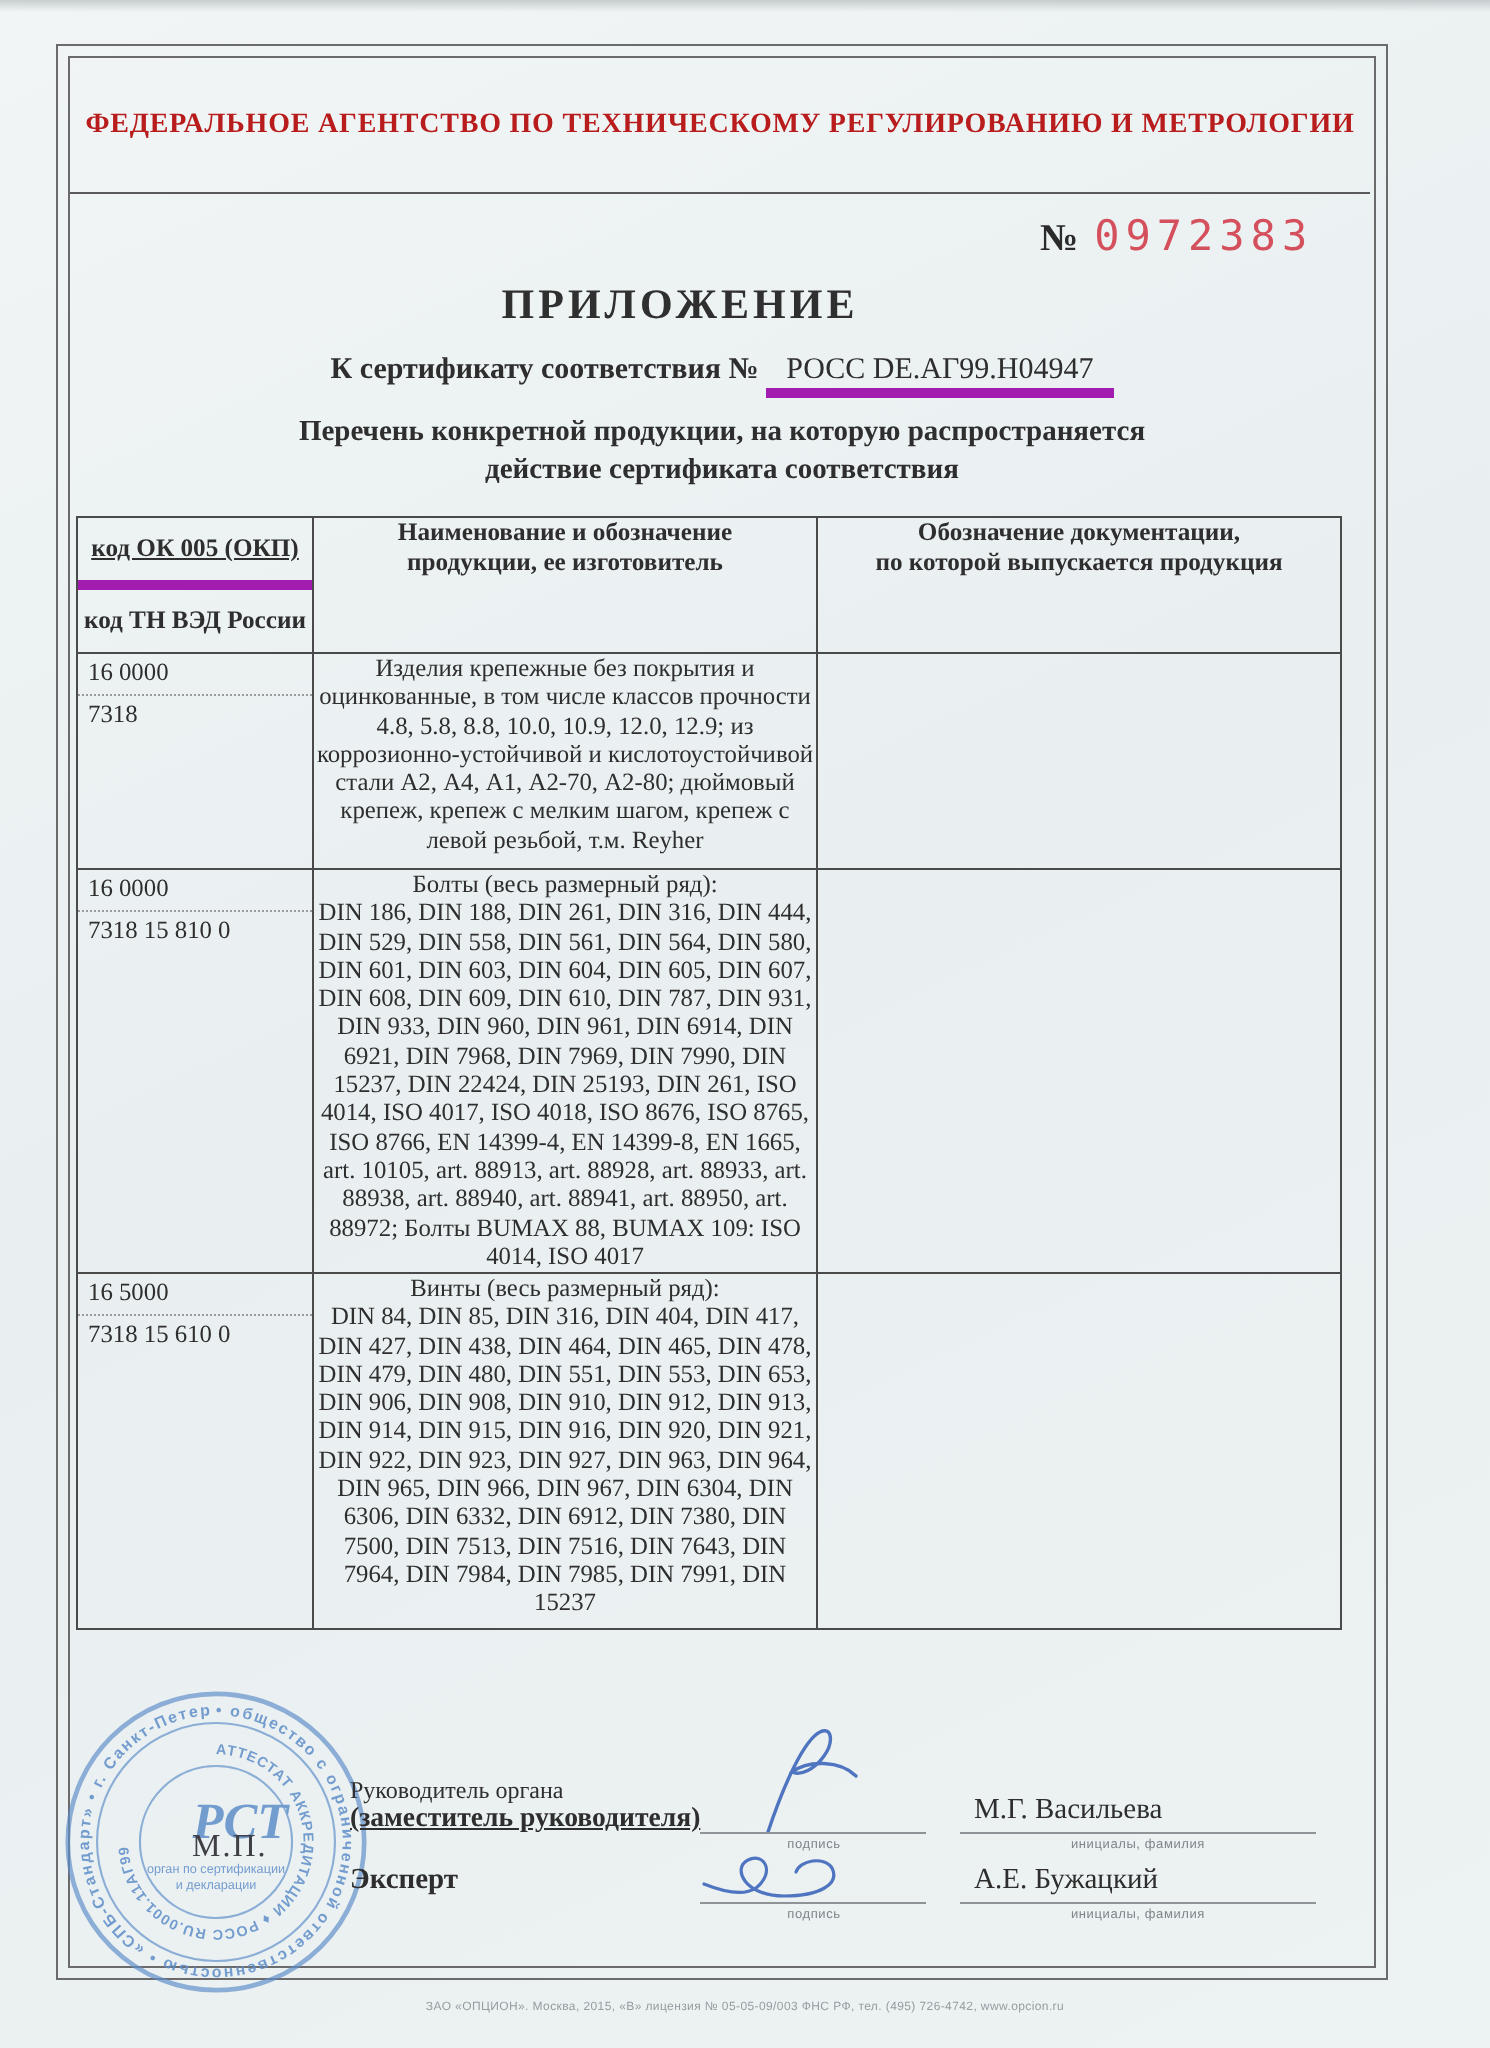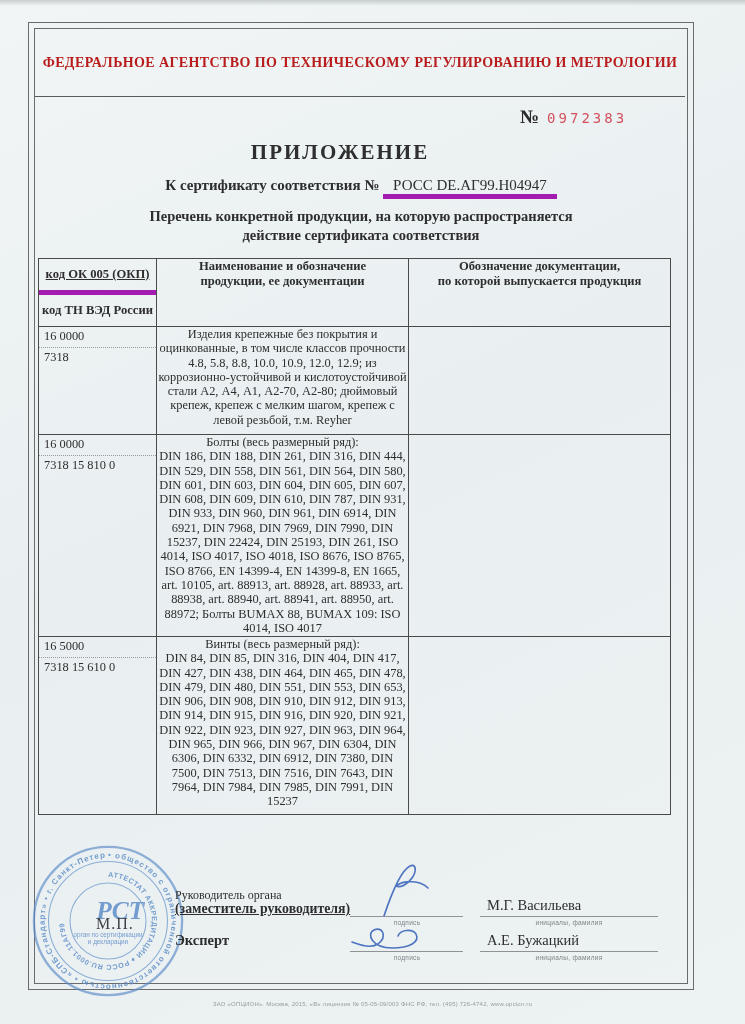--- a/index.html
+++ b/index.html
@@ -15,21 +15,21 @@
     border:1px solid #6b6b6b;}
   .frame-inner{position:absolute;left:34px;top:28px;width:652px;height:954px;
     border:1px solid #6b6b6b;}
   .header-box{position:absolute;left:35px;top:29px;width:650px;height:67px;
     border-bottom:1px solid #5a5a5a;display:flex;flex-direction:column;
     align-items:center;justify-content:center;gap:2px;}
   .h1{font-size:21px;font-weight:bold;letter-spacing:4px;color:#3a3a3a;}
   .h2{font-size:14px;font-weight:bold;letter-spacing:.4px;color:#b91c1c;}
   .blank-no{position:absolute;left:520px;top:106px;display:flex;align-items:baseline;gap:8px;}
   .no-sign{font-size:19px;font-weight:bold;color:#2b2b2b;}
-  .no-digits{font-family:"DejaVu Sans Mono",monospace;font-size:14px;
+  .no-digits{font-family:"DejaVu Sans Mono",monospace;font-size:21px;
     letter-spacing:3px;color:#d4505d;}
   .title{position:absolute;left:28px;top:140px;width:624px;text-align:center;
     font-size:21px;font-weight:bold;letter-spacing:2px;color:#2f2f2f;}
   .subtitle{position:absolute;left:28px;top:177px;width:666px;text-align:center;
     font-size:15px;}
   .sub-label{font-weight:bold;}
   .sub-value{border-bottom:5px solid #a21caf;padding:0 10px 1px 10px;}
   .desc{position:absolute;left:28px;top:207px;width:666px;text-align:center;
     font-size:14.5px;font-weight:bold;line-height:19px;white-space:pre-line;}
   table.products{position:absolute;left:38px;top:258px;width:632px;
@@ -105,21 +105,21 @@
       <col class="c2">
       <col class="c3">
     </colgroup>
   <thead>
     <tr style="height:64px;">
       <th class="th-codes">
         <div class="code-top">код ОК 005 (ОКП)</div>
         <div class="code-bottom">код ТН ВЭД России</div>
       </th>
       <th class="pre">Наименование и обозначение
-продукции, ее документации</th>
+продукции, ее изготовитель</th>
       <th class="pre">Обозначение документации,
 по которой выпускается продукция</th>
     </tr>
   </thead>
   <tbody>
     <tr style="height:108px;">
       <td class="codes">
         <div class="okp">16 0000</div>
         <div class="tnved">7318</div>
       </td>

